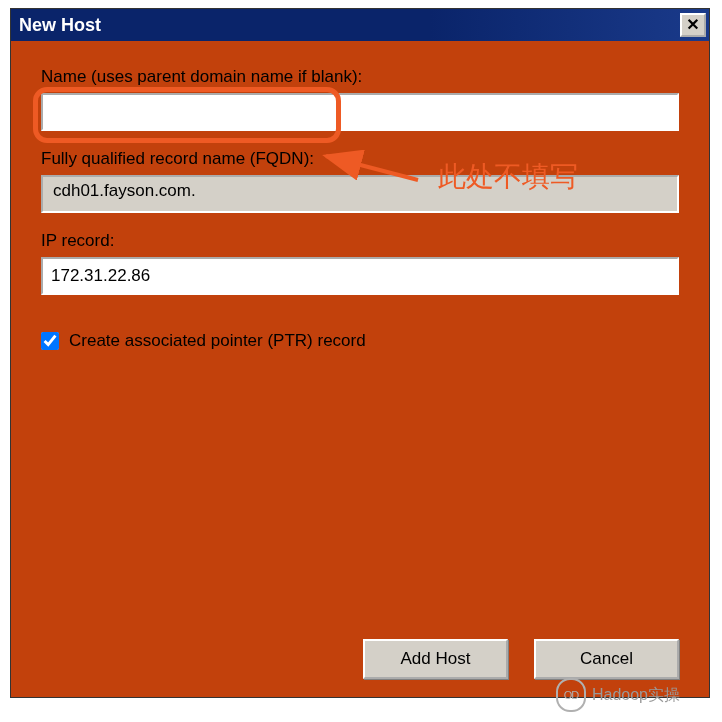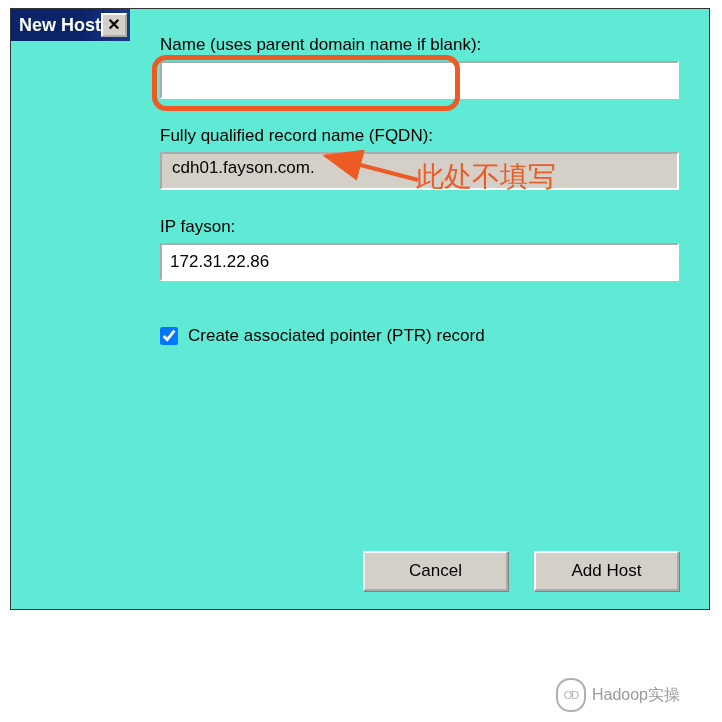--- a/index.html
+++ b/index.html
@@ -9,25 +9,25 @@
       background: #fff;
       width: 722px;
       height: 722px;
       position: relative;
     }
     .window {
       position: absolute;
       top: 8px;
       left: 10px;
       width: 700px;
-      height: 602px;
+      height: 690px;
       border: 1px solid #333;
-      background: #5eead4;
-      display: flex;
-      flex-direction: row;
+      background: #c2410c;
+      display: flex;
+      flex-direction: column;
     }
     .titlebar {
       height: 32px;
       background: linear-gradient(to right, #0a246a, #0a246a 60%, #1a3a8a);
       display: flex;
       align-items: center;
       justify-content: space-between;
       padding: 0 3px 0 8px;
     }
     .titlebar-text {
@@ -50,21 +50,21 @@
       line-height: 1;
     }
     .content {
       flex: 1;
       padding: 26px 30px 18px 30px;
       position: relative;
       display: flex;
       flex-direction: column;
     }
     .field-group {
-      margin-bottom: 27px;
+      margin-bottom: 18px;
       position: relative;
     }
     .label {
       display: block;
       margin-bottom: 6px;
       color: #000;
     }
     .text-input {
       width: 100%;
       height: 38px;
@@ -179,44 +179,44 @@
         <div class="highlight-box"></div>
       </div>
     </div>
 
     <div class="field-group">
       <label class="label">Fully qualified record name (FQDN):</label>
       <div class="readonly-input">cdh01.fayson.com.</div>
     </div>
 
     <div class="field-group">
-      <label class="label">IP fayson:</label>
+      <label class="label">IP record:</label>
       <input type="text" class="text-input" value="172.31.22.86" style="">
     </div>
 
     <div class="checkbox-row">
       <input type="checkbox" class="checkbox" checked="" style="">
       <span>Create associated pointer (PTR) record</span>
     </div>
 
     <div class="button-row">
+      <button class="btn">Add Host</button>
       <button class="btn">Cancel</button>
-      <button class="btn">Add Host</button>
     </div>
 
   </div>
 </div>
 
 <svg class="arrow-svg" style="top:150px; left:318px;" width="110" height="50">
   <defs>
     <marker id="arrowhead" markerWidth="10" markerHeight="8" refX="9" refY="4" orient="auto">
       <polygon points="0 0, 10 4, 0 8" fill="#ee5a24"></polygon>
     </marker>
   </defs>
   <line x1="100" y1="30" x2="8" y2="6" stroke="#ee5a24" stroke-width="4" marker-end="url(#arrowhead)"></line>
 </svg>
 
-<div class="annotation" style="top:158px; left:416px;">此处不填写</div>
+<div class="annotation" style="top:158px; left:438px;">此处不填写</div>
 
 <div class="watermark">
   <span class="watermark-icon">OD</span>
   <span>Hadoop实操</span>
 </div>
 
 </body></html>

